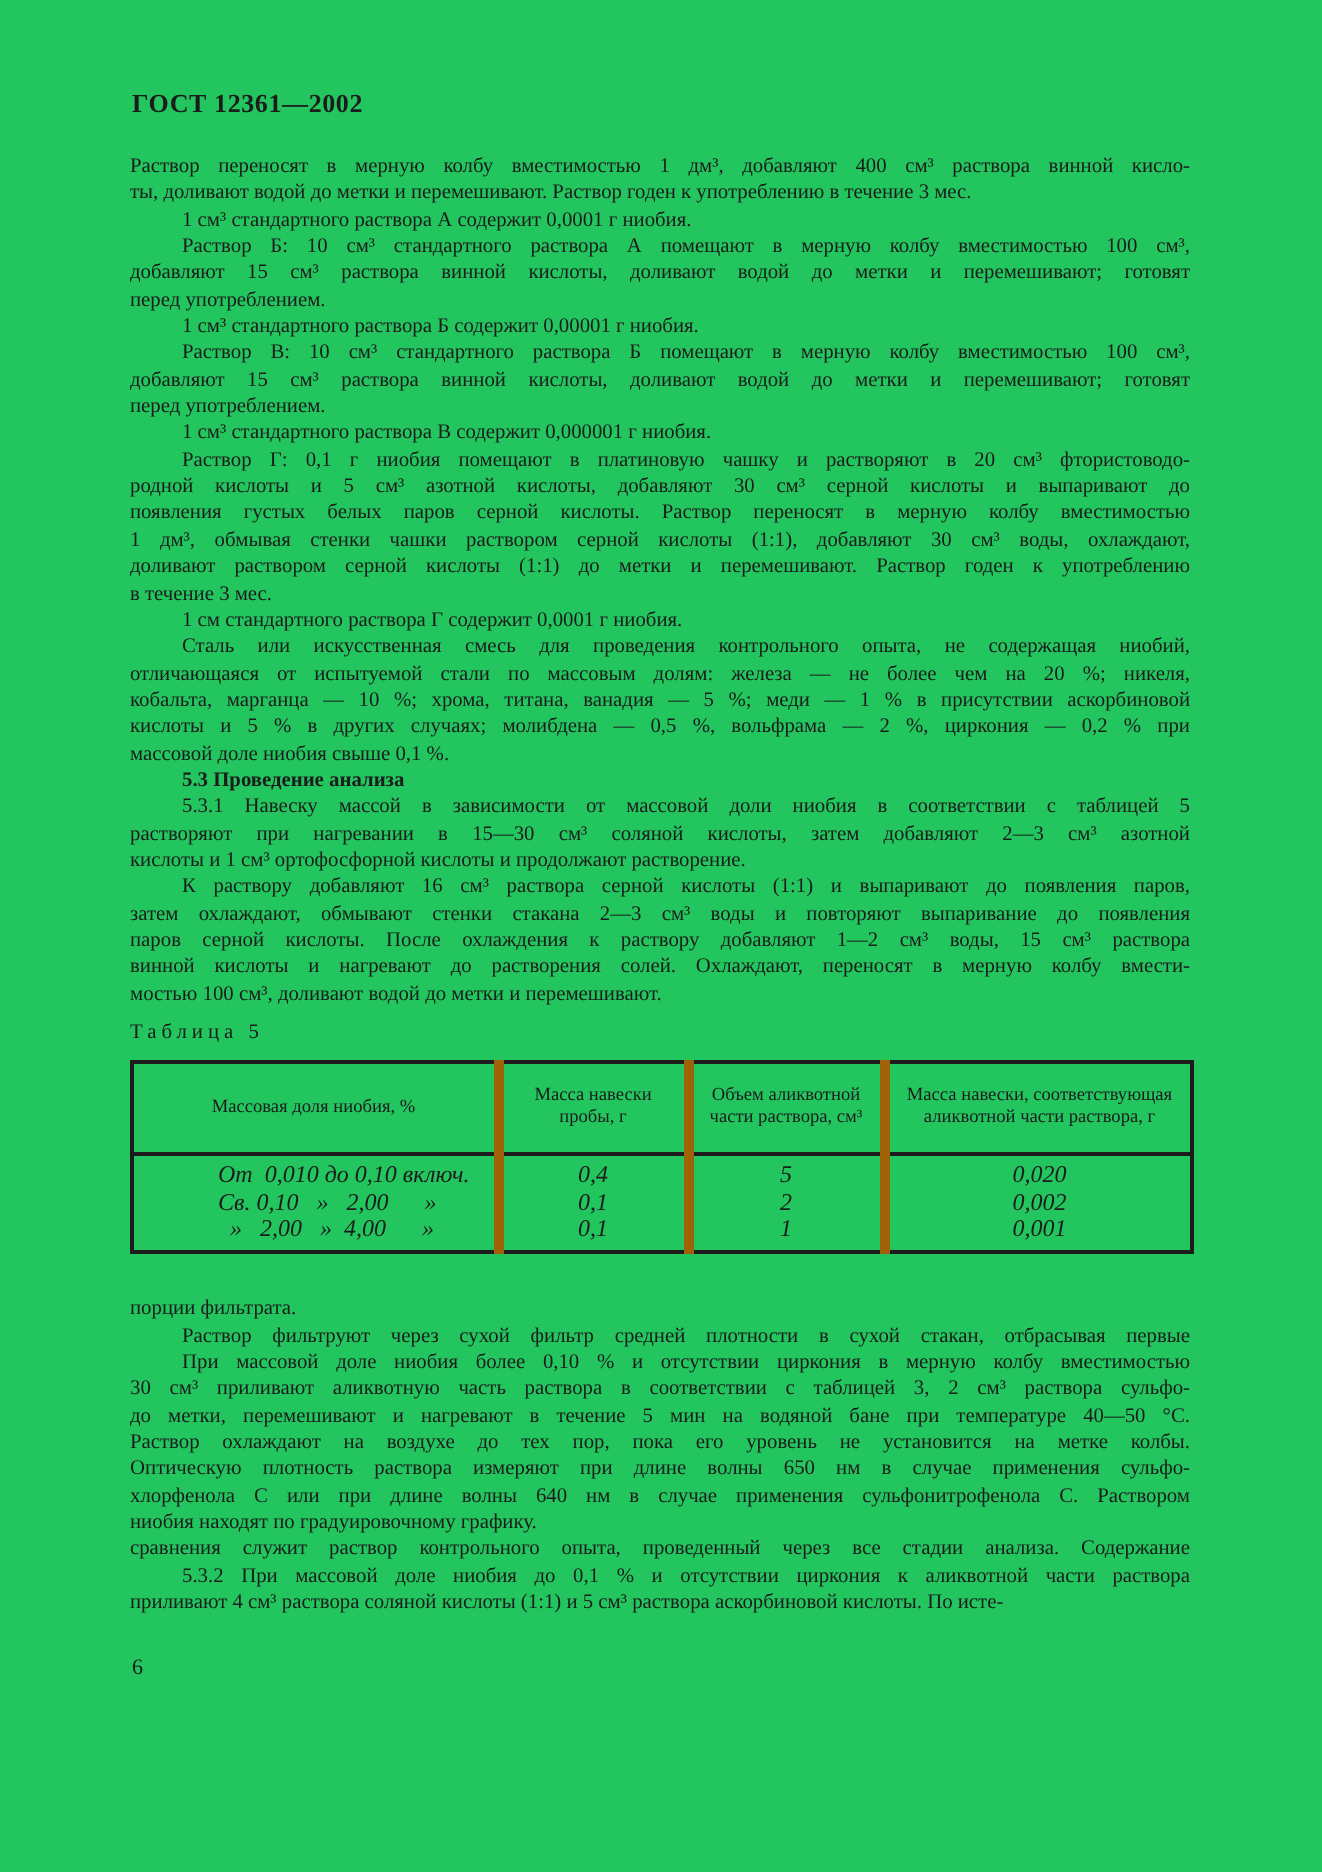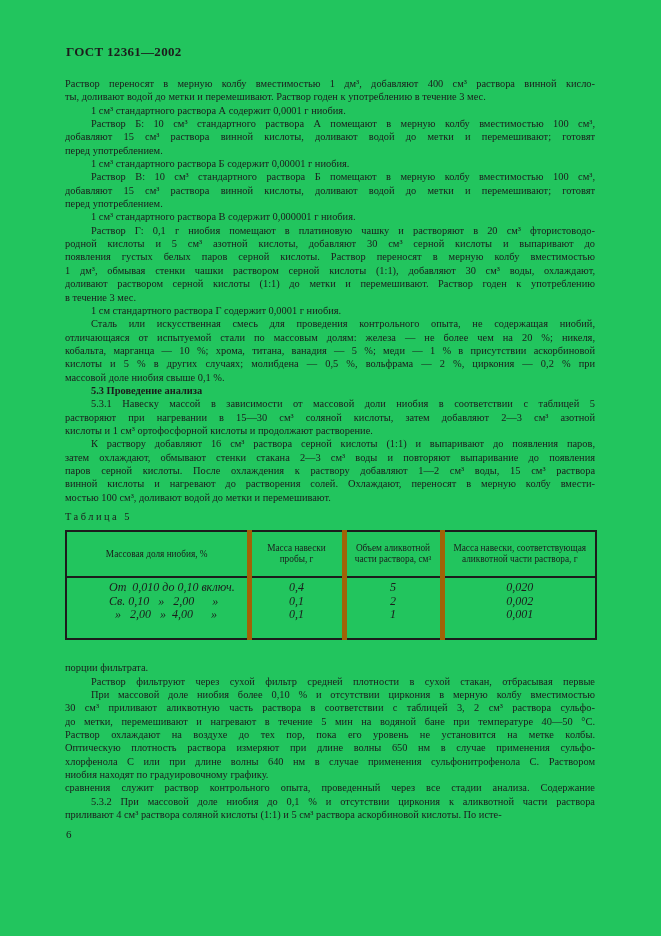--- a/index.html
+++ b/index.html
@@ -64,21 +64,21 @@
   table.data-table td + td { border-left: 5px solid #a16207; }
   table.data-table tbody td {
     text-align: center;
     vertical-align: top;
     font-size: 12px;
     line-height: 13.3px;
     padding: 0;
     font-style: italic;
   }
   table.data-table tbody tr.first-row td { padding-top: 3px; }
-  table.data-table tbody tr.last-row td { padding-bottom: 17px; }
+  table.data-table tbody tr.last-row td { padding-bottom: 4px; }
   table.data-table tbody td.col-range {
     text-align: left;
     padding-left: 42px;
     white-space: pre;
   }
   .after-table { margin-top: 21px; }
   .page-number {
     position: absolute;
     left: 66px; top: 828px;
     font-size: 11px;

